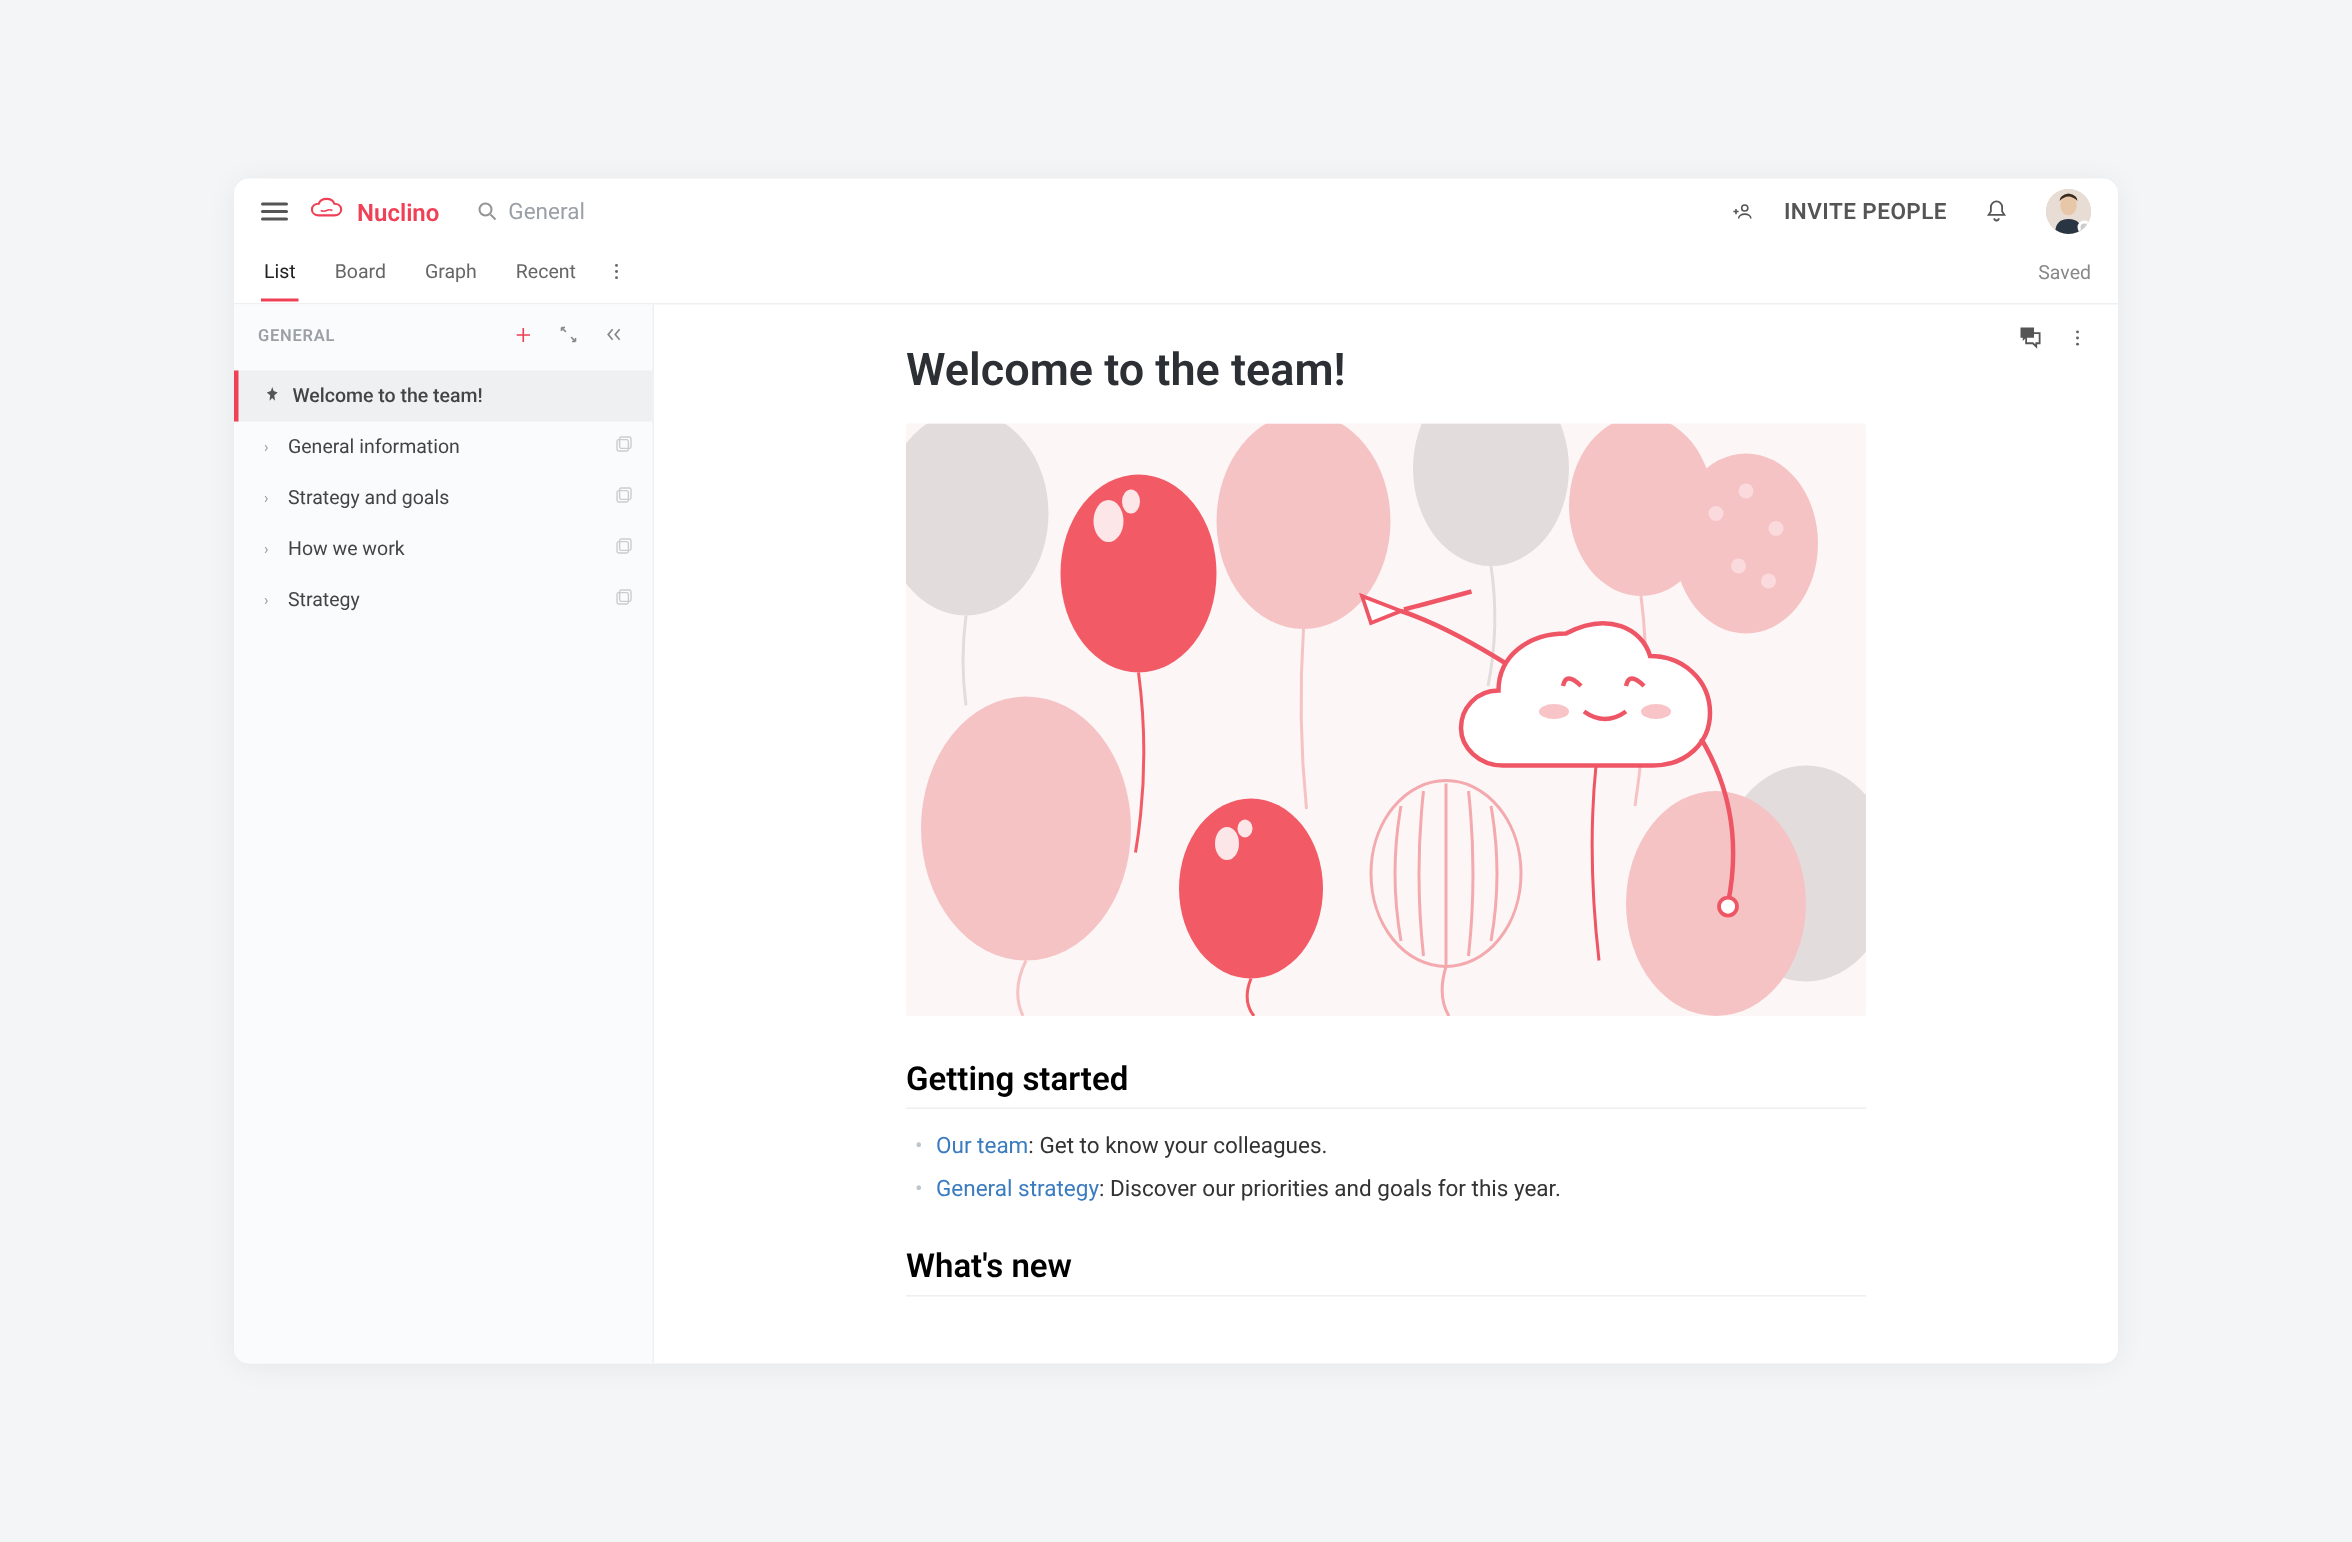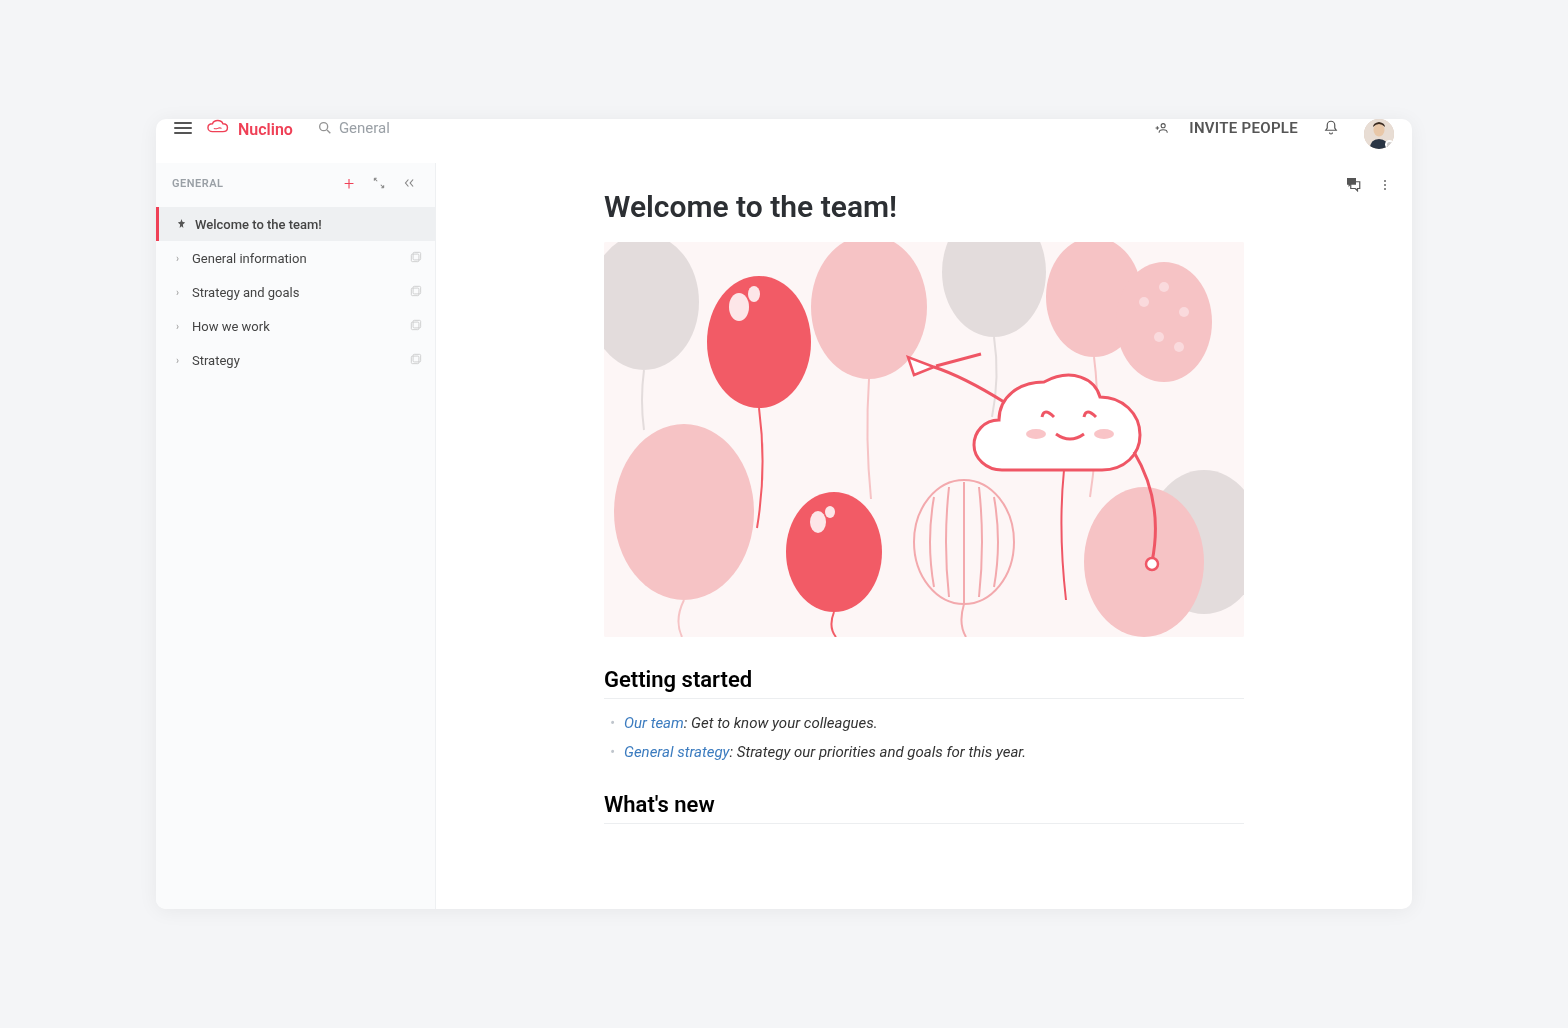--- a/index.html
+++ b/index.html
@@ -17,21 +17,21 @@
   background: #fff;
   border-radius: 10px;
   box-shadow: 0 2px 20px rgba(0,0,0,0.06);
   overflow: hidden;
   display: flex;
   flex-direction: column;
 }
 .topbar {
   height: 44px;
   display: flex;
-  align-items: flex-start;
+  align-items: center;
   padding: 0 18px;
   gap: 14px;
 }
 .hamburger {
   width: 18px; height: 18px;
   display:flex;flex-direction:column;justify-content:center;gap:3px;
   cursor:pointer;
 }
 .hamburger span{height:2px;background:#555;border-radius:1px;}
 .brand { display:flex; align-items:center; gap:6px; color:#ef4056; font-weight:600; font-size:16px; }
@@ -71,21 +71,21 @@
 
 .main{flex:1;overflow:auto;position:relative;}
 .doc-actions{position:absolute;top:12px;right:20px;display:flex;gap:16px;align-items:center;color:#666;}
 .doc-actions .ic{cursor:pointer;}
 .doc{max-width:640px;margin:0 auto;padding:26px 0 40px 0;}
 .doc h1{font-size:30px;font-weight:600;color:#2c2f33;margin-bottom:18px;}
 .hero{width:100%;height:395px;background:linear-gradient(#fdf6f6,#fdf6f6);border-radius:2px;margin-bottom:30px;overflow:hidden;}
 .hero svg{width:100%;height:100%;}
 .doc h2{font-size:22px;font-weight:600;color:#000000;margin:12px 0 10px;padding-bottom:6px;border-bottom:1px solid #eceef0;}
 .doc ul{list-style:none;padding:0;margin-bottom:24px;}
-.doc li{padding:3px 0 3px 20px;position:relative;font-size:15px;color:#333;line-height:1.55;font-style:italic;}
+.doc li{padding:3px 0 3px 20px;position:relative;font-size:15px;color:#333;line-height:1.55;}
 .doc li::before{content:"•";position:absolute;left:6px;color:#bfc5cc;}
 .doc a{color:#3b7bbf;text-decoration:none;}
 </style>
 </head>
 <body>
 
 <div class="app-window">
 
   <div class="topbar">
     <div class="hamburger">
@@ -124,20 +124,35 @@
       <svg viewBox="0 0 30 30">
         <rect width="30" height="30" fill="#e8ddd4"></rect>
         <ellipse cx="15" cy="11" rx="5.5" ry="6.5" fill="#e8c7a8"></ellipse>
         <path d="M9 8 Q15 2 21 8 Q21 4 15 3 Q9 4 9 8" fill="#3a2a1f"></path>
         <path d="M6 30 Q6 20 15 20 Q24 20 24 30" fill="#2a3544"></path>
       </svg>
       <div class="dot"></div>
     </div>
   </div>
 
+  <div class="tabbar">
+    <div class="tab active">List</div>
+    <div class="tab">Board</div>
+    <div class="tab">Graph</div>
+    <div class="tab">Recent</div>
+    <div class="more">
+      <svg width="14" height="14" viewBox="0 0 24 24">
+          <circle cx="12" cy="5" r="1.7" fill="#666"></circle>
+          <circle cx="12" cy="12" r="1.7" fill="#666"></circle>
+          <circle cx="12" cy="19" r="1.7" fill="#666"></circle>
+        </svg>
+    </div>
+    <div class="spacer"></div>
+    <div class="saved">Saved</div>
+  </div>
 
   <div class="content-area">
 
     <div class="sidebar">
       <div class="side-head">
         <span class="label">GENERAL</span>
         <span class="iconbtn plus">+</span>
         <span class="iconbtn">
           <svg width="14" height="14" viewBox="0 0 24 24">
               <path d="M4 4l5 5M4 4h4M4 4v4 M20 20l-5-5M20 20h-4M20 20v-4" stroke="#888" stroke-width="1.8" fill="none"></path>
@@ -271,21 +286,21 @@
             </g>
           </svg>
         </div>
 
         <h2>Getting started</h2>
         <ul>
           <li>
             <a>Our team</a><span>: Get to know your colleagues.</span>
           </li>
           <li>
-            <a>General strategy</a><span>: Strategy our priorities and goals for this year.</span>
+            <a>General strategy</a><span>: Discover our priorities and goals for this year.</span>
           </li>
         </ul>
 
         <h2>What's new</h2>
       </div>
     </div>
 
   </div>
 </div>
 

